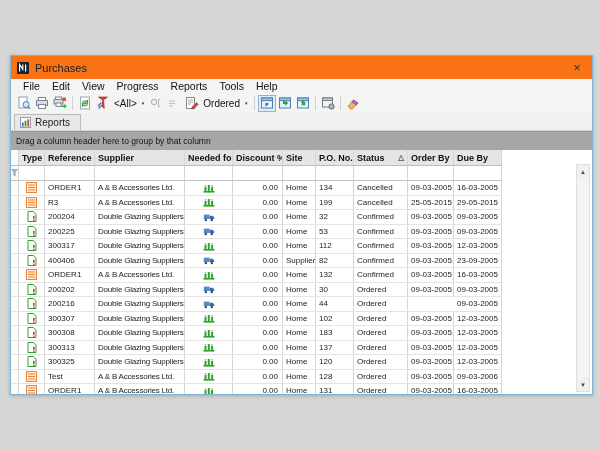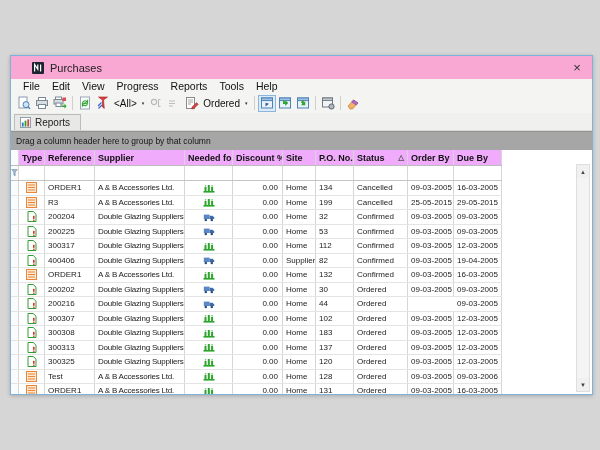--- a/index.html
+++ b/index.html
@@ -2,21 +2,21 @@
 <html><head>
 <meta charset="utf-8">
 <style>
   html,body{margin:0;padding:0;}
   body{width:600px;height:450px;background:#d6d6d6;position:relative;overflow:hidden;
        font-family:"Liberation Sans",sans-serif;-webkit-font-smoothing:antialiased;}
   .window{position:absolute;left:10px;top:55px;width:583px;height:340px;box-sizing:border-box;
           background:#f4f4f2;border:1px solid #7fb2d9;box-shadow:0 1px 4px rgba(0,0,0,.22);
           display:flex;flex-direction:column;}
   
-  .titlebar{height:23px;flex:none;display:flex;align-items:center;gap:6px;padding:0 6px 0 21px;background:#f9a8d4;}
+  .titlebar{height:23px;flex:none;display:flex;align-items:center;gap:6px;padding:0 6px 0 6px;background:#f97316;}
   .title{font-size:11px;color:#222;}
   .closebtn{margin-left:auto;width:18px;text-align:center;font-size:13px;color:#333;line-height:18px;}
   
   .menubar{height:14px;flex:none;display:flex;align-items:center;padding-left:6px;background:#f4f4f2;}
   .mi{font-size:10.5px;color:#111;padding:0 6px;}
   
   .toolbar{height:20px;flex:none;display:flex;align-items:center;padding-left:4px;background:#f4f4f2;}
   .tbtn{width:18px;height:17px;display:flex;align-items:center;justify-content:center;flex:none;}
   .tbtn.sel{background:#dcebf7;border:1px solid #8ab6dc;box-sizing:border-box;}
   .tsep{width:1px;height:14px;background:#cfcfcd;margin:0 3px;flex:none;}
@@ -28,21 +28,21 @@
        border:1px solid #bcbcbc;border-bottom:none;font-size:10px;color:#222;}
   
   .groupbar{height:18px;flex:none;background:#a6a6a6;border-top:1px solid #939393;display:flex;align-items:center;
             padding-left:5px;font-size:8.5px;color:#141414;}
   
   .gridwrap{flex:1;background:#fff;position:relative;overflow:hidden;}
   .grid{position:absolute;left:0;top:0;}
   .grow{display:flex;}
   .gcell{box-sizing:border-box;border-right:1px solid #d6d6d6;padding:0 2px 0 3px;white-space:nowrap;
          overflow:hidden;display:flex;align-items:center;flex:none;}
-  .ghead{height:15px;background:#f0abfc;border-bottom:1px solid #bdbdbd;justify-content:center;}
+  .ghead{height:15px;background:#e5e5e5;border-bottom:1px solid #bdbdbd;justify-content:center;}
   .hcell{font-weight:bold;font-size:9px;color:#111;}
   .sort{margin-left:auto;font-size:7.5px;color:#555;padding-right:1px;}
   .gfilter{height:14px;background:#fff;border-bottom:1px solid #c4c4c4;}
   .gdata{height:13.5px;border-bottom:1px solid #e4e4e4;font-size:8px;color:#1a1a1a;}
   .ind{background:#fbfbfb;padding:0;justify-content:center;}
   .dcell.supplier{letter-spacing:-0.2px;}
   .dcell.discount_pct{justify-content:flex-end;padding-right:4px;}
   .dcell.type_icon,.dcell.needed_for_icon{justify-content:center;padding:0;}
   .cicon{display:flex;align-items:center;}
   
@@ -422,21 +422,21 @@
                 <circle cx="2.8" cy="8" r="1.3" fill="#2f4f7f"></circle>
                 <circle cx="8.8" cy="8" r="1.3" fill="#2f4f7f"></circle>
               </svg>
             </span>
           </div>
           <div class="gcell dcell discount_pct" style="width: 50px;">0.00</div>
           <div class="gcell dcell site" style="width: 33px;">Supplier</div>
           <div class="gcell dcell po_no" style="width: 38px;">82</div>
           <div class="gcell dcell status" style="width: 54px;">Confirmed</div>
           <div class="gcell dcell order_by" style="width: 46px;">09-03-2005</div>
-          <div class="gcell dcell due_by" style="width: 48px;">19-04-2005</div>
+          <div class="gcell dcell due_by" style="width: 48px;">23-09-2005</div>
         </div>
         <div class="grow gdata">
           <div class="gcell ind" style="width: 8px;"></div>
           <div class="gcell dcell type_icon" style="width: 26px;">
             <span class="cicon">
               <svg width="11" height="11" viewBox="0 0 11 11">
                 <rect x="0.5" y="0.5" width="10" height="10" fill="#fde7cf" stroke="#e8873c"></rect>
                 <path d="M2 3h7M2 5.5h7M2 8h7" stroke="#e8873c" stroke-width="1"></path>
               </svg>
             </span>

